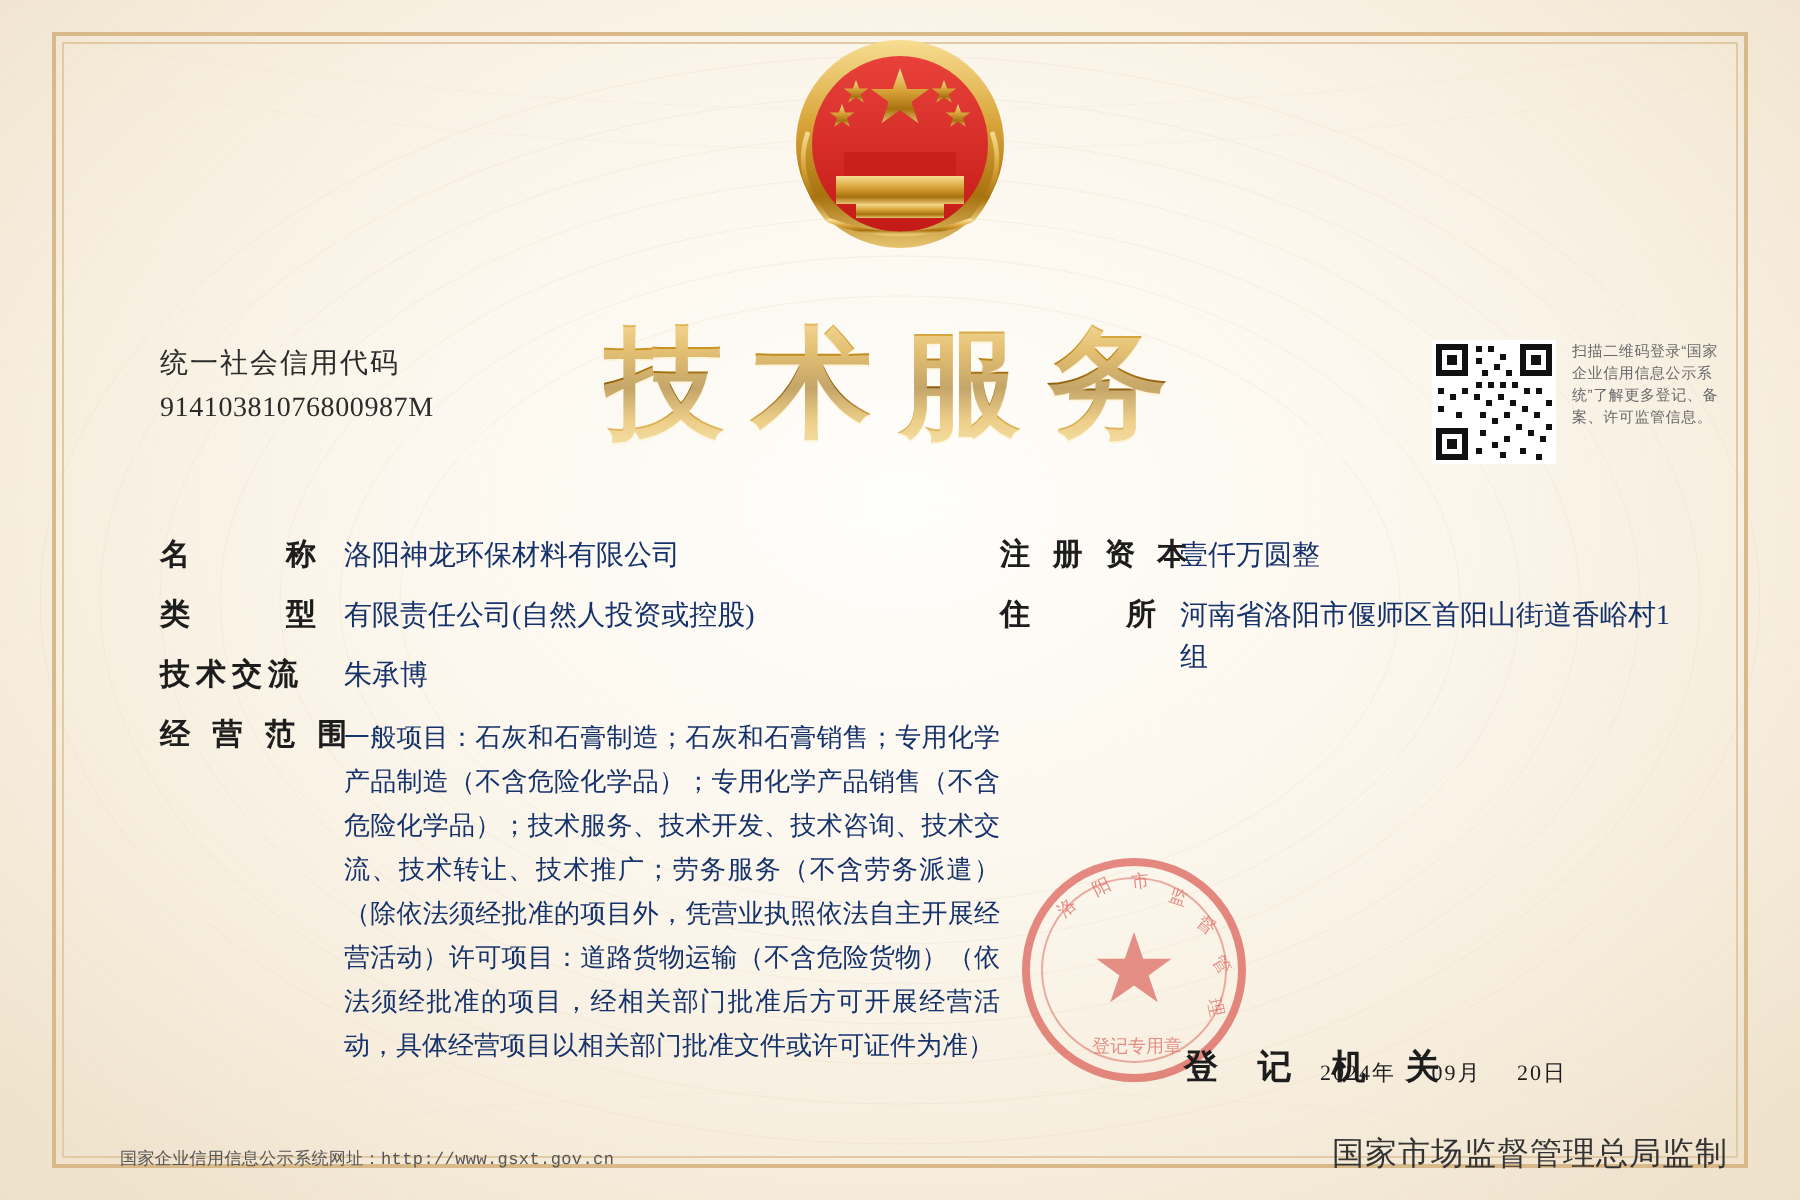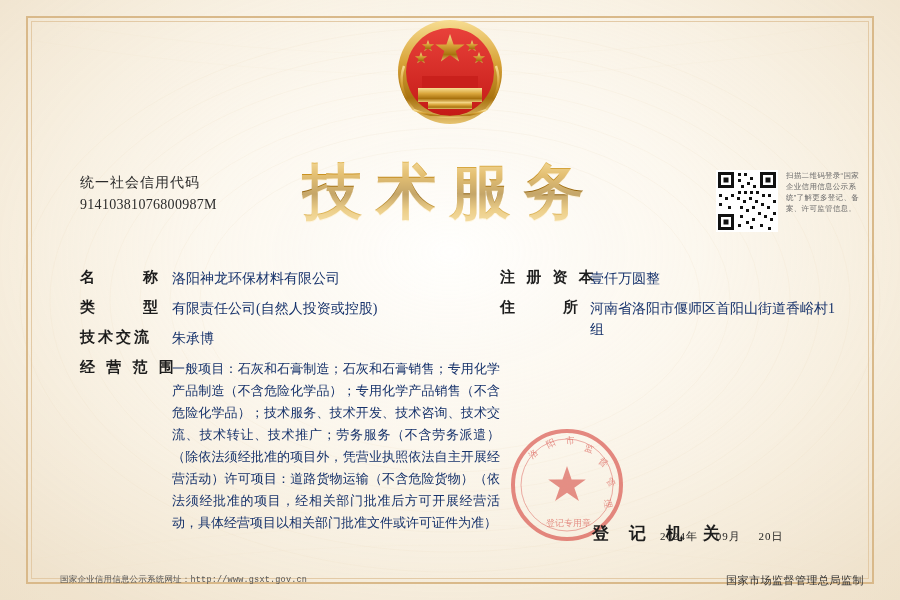--- a/index.html
+++ b/index.html
@@ -184,21 +184,21 @@
     font-size: 8.5px;
     color: #555;
     font-family: Liberation Mono, monospace;
     letter-spacing: 0.2px;
     margin-left: 20px;
   }
   .footer-right {
     position: absolute;
     right: 36px;
     bottom: 12px;
-    font-size: 11px;
+    font-size: 16px;
     color: #333;
     font-family: Liberation Serif, serif;
     letter-spacing: 0.5px;
   }
 </style>
 </head>
 <body>
 
 <div class="license">
 

